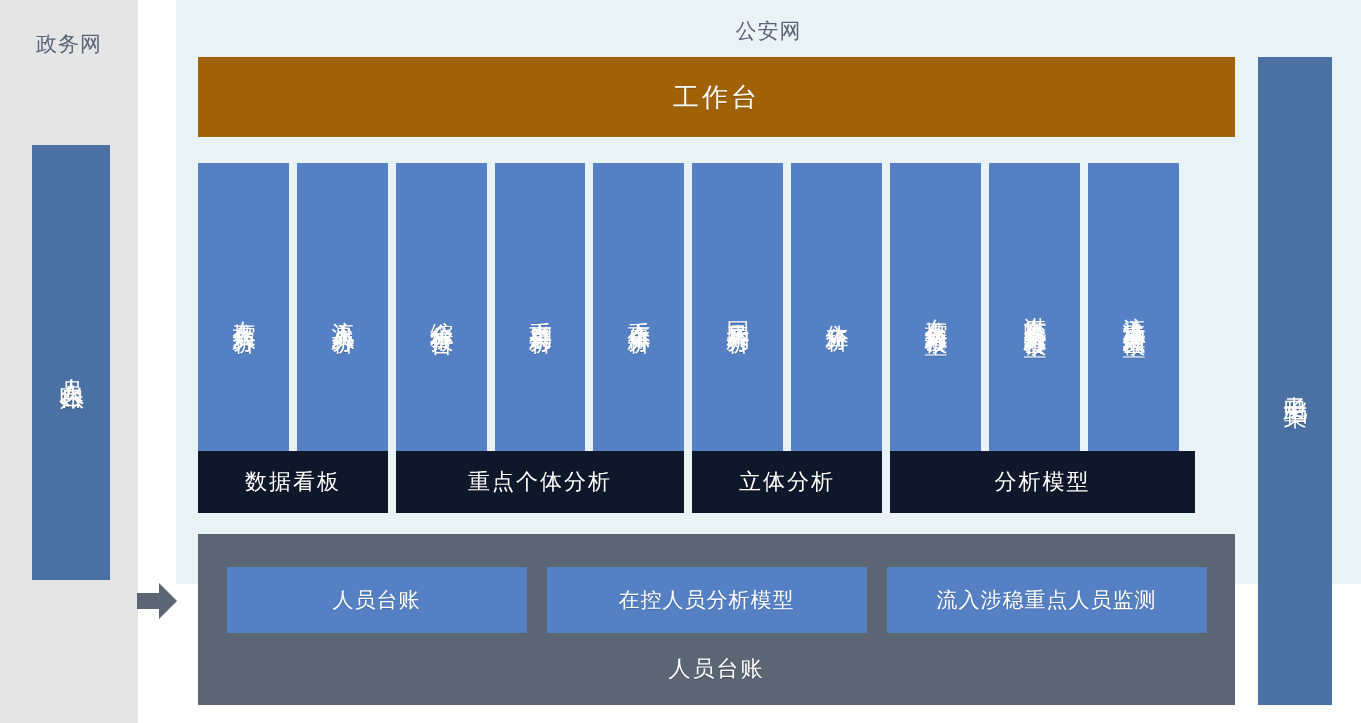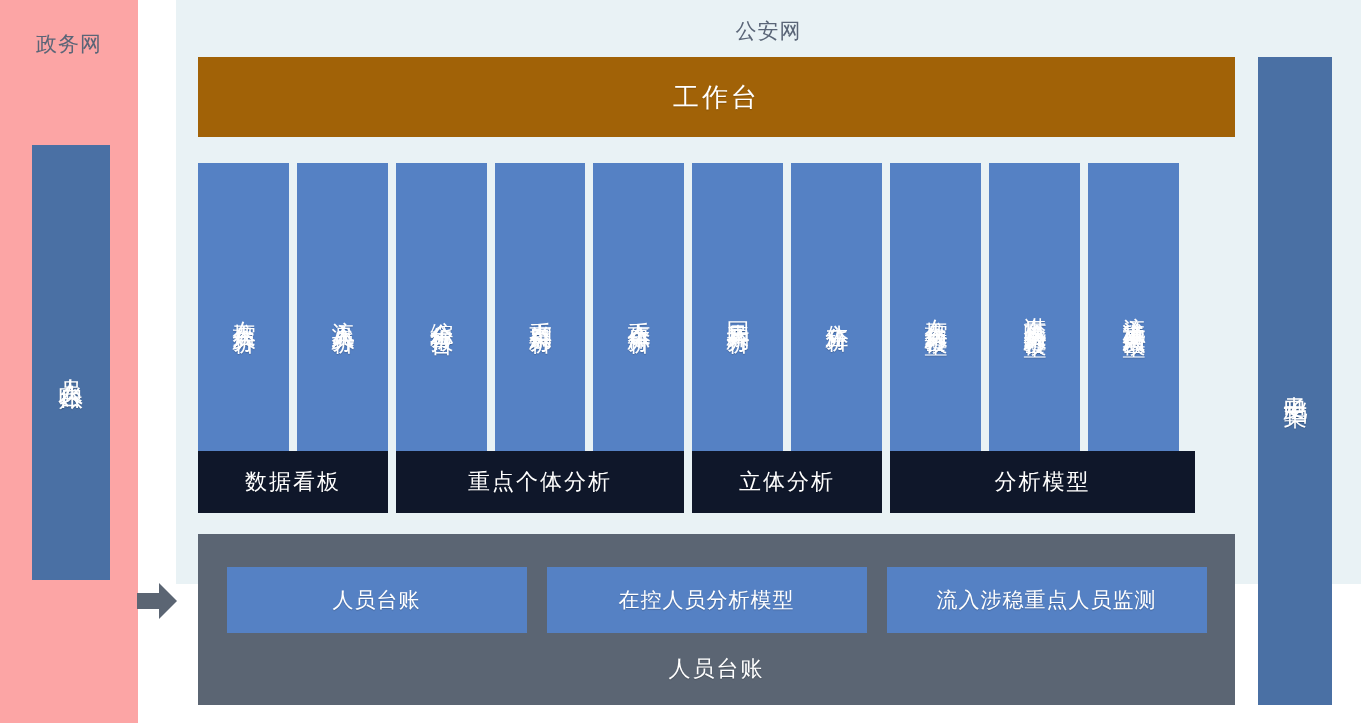--- a/index.html
+++ b/index.html
@@ -6,21 +6,22 @@
   body{
     width:1361px;height:723px;
     font-family:"Liberation Sans","DejaVu Sans",sans-serif;
     background:#ffffff;
     overflow:hidden;
     position:relative;
   }
   
   #gov-zone{
     position:absolute;left:0;top:0;width:138px;height:723px;
-    background:#fca5a5;
+    background:#e5e5e5;
+    font-family:Liberation Serif, serif;
   }
   #gov-zone-title{
     position:absolute;left:0;top:30px;width:138px;
     text-align:center;
     font-size:21px;color:#5a6577;letter-spacing:1px;
   }
   #gov-ledger-box{
     position:absolute;left:32px;top:145px;width:78px;height:435px;
     background:#4a70a4;
     display:flex;align-items:center;justify-content:center;

